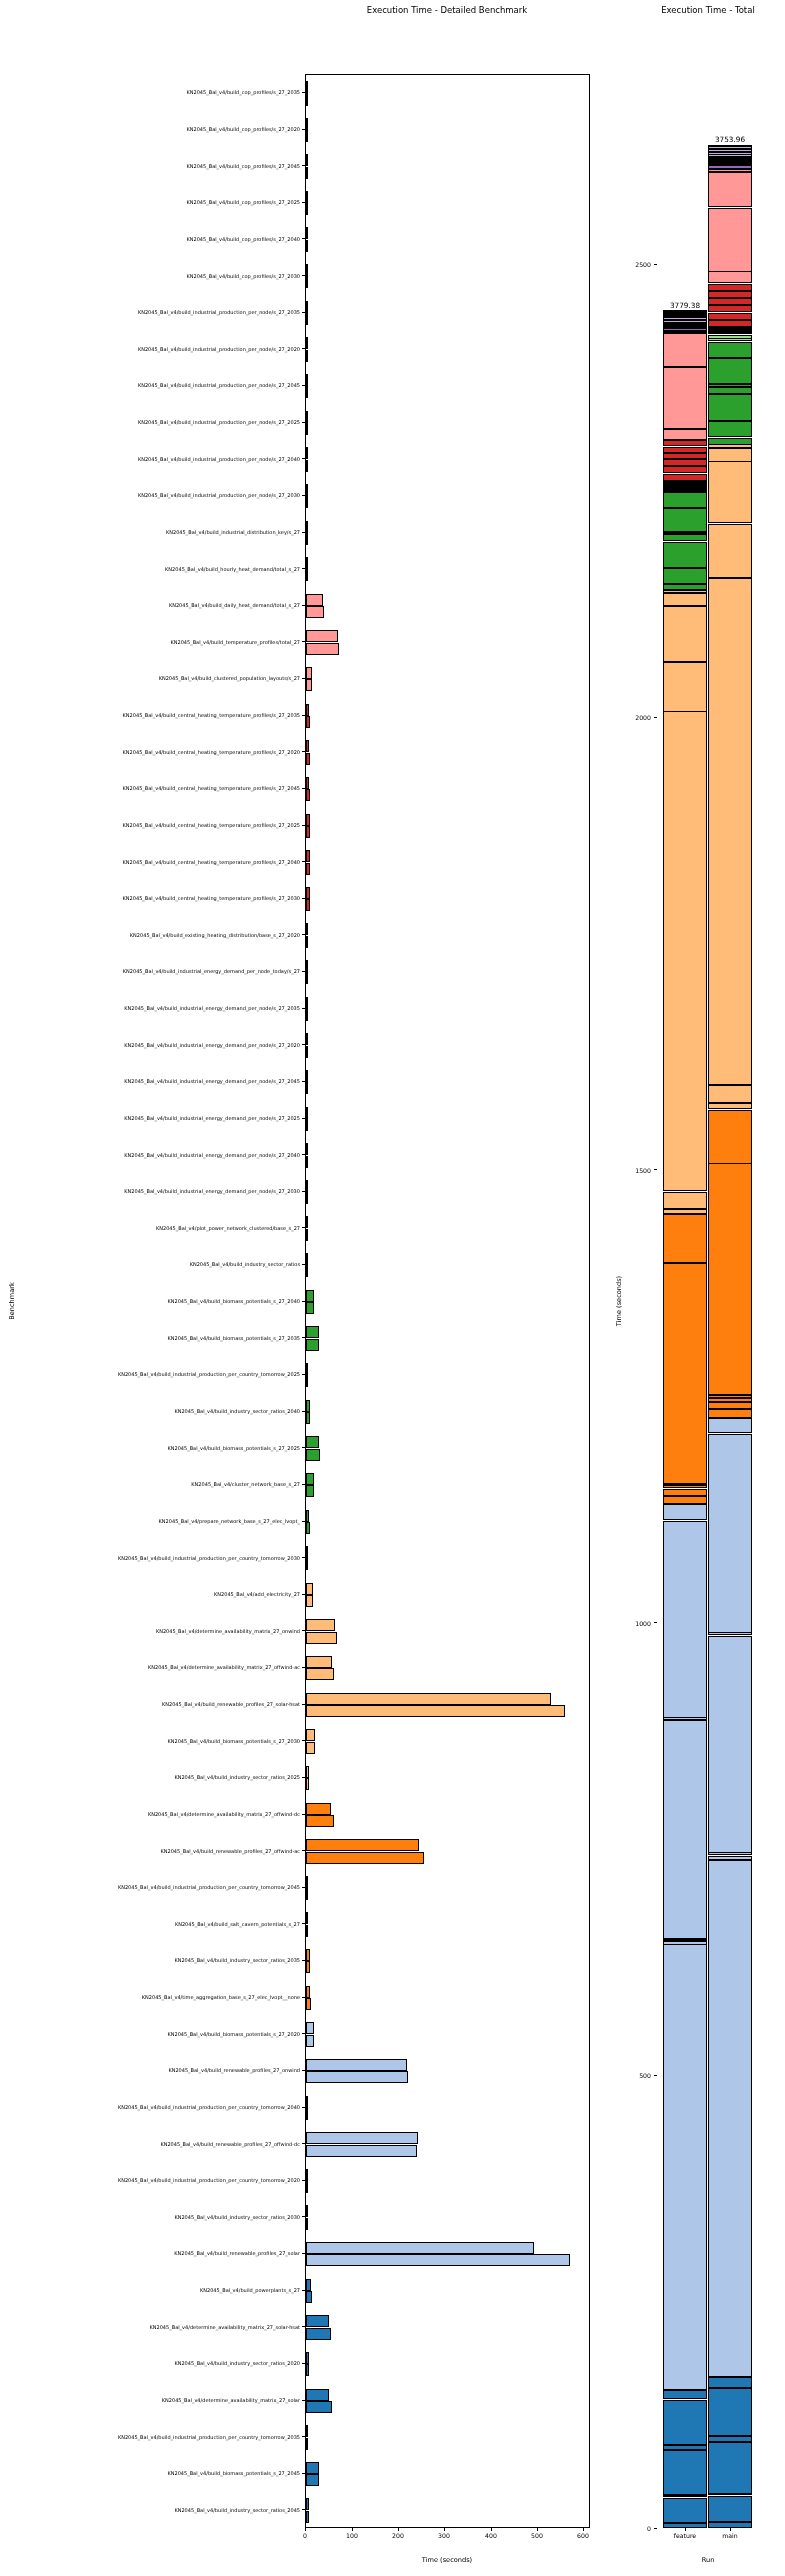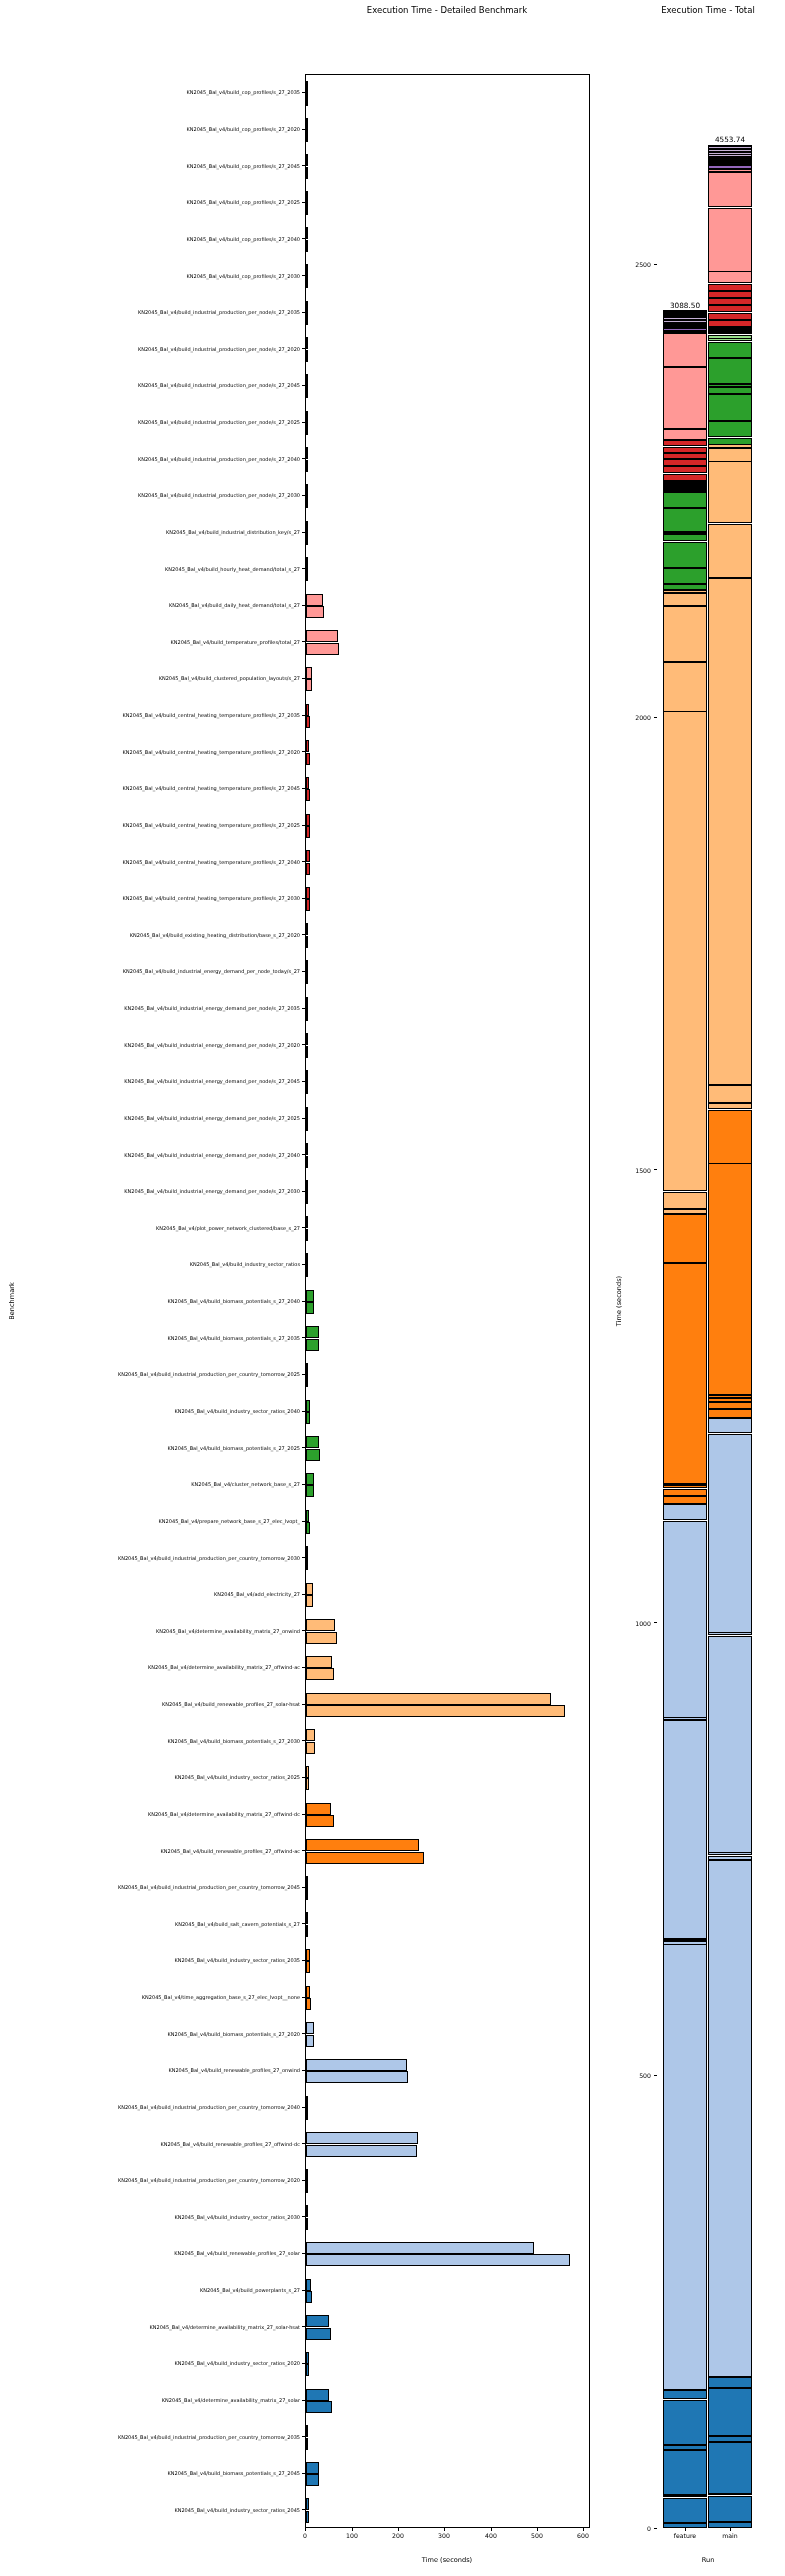--- a/index.html
+++ b/index.html
@@ -459,24 +459,24 @@
         <div class="seg" style="bottom: 2369px; height: 1.8px; background: rgb(197, 176, 213);"></div>
         <div class="seg" style="bottom: 2371px; height: 2.7px; background: rgb(197, 176, 213);"></div>
         <div class="seg" style="bottom: 2373px; height: 2.7px; background: rgb(197, 176, 213);"></div>
         <div class="seg" style="bottom: 2376px; height: 2.7px; background: rgb(197, 176, 213);"></div>
         <div class="seg" style="bottom: 2379px; height: 2.7px; background: rgb(197, 176, 213);"></div>
         <div class="seg" style="bottom: 2381px; height: 1.8px; background: rgb(197, 176, 213);"></div>
       </div>
     </div>
 
   <div id="right-annotations">
-      <div class="total-note" style="left: 685px; top: 301px;">3088.50</div>
+      <div class="total-note" style="left: 685px; top: 301px;">3779.38</div>
       <div class="xtick-dash" style="left: 685px; top: 2528px;"></div>
       <div class="xtick-label" style="left: 685px; top: 2532px;">feature</div>
-      <div class="total-note" style="left: 730px; top: 135px;">4553.74</div>
+      <div class="total-note" style="left: 730px; top: 135px;">3753.96</div>
       <div class="xtick-dash" style="left: 730px; top: 2528px;"></div>
       <div class="xtick-label" style="left: 730px; top: 2532px;">main</div>
       <div class="ytick-dash" style="left: 654px; top: 2528px;"></div>
       <div class="ytick-label" style="left: 651px; top: 2528px;">0</div>
       <div class="ytick-dash" style="left: 654px; top: 2075px;"></div>
       <div class="ytick-label" style="left: 651px; top: 2075px;">500</div>
       <div class="ytick-dash" style="left: 654px; top: 1622px;"></div>
       <div class="ytick-label" style="left: 651px; top: 1623px;">1000</div>
       <div class="ytick-dash" style="left: 654px; top: 1169px;"></div>
       <div class="ytick-label" style="left: 651px; top: 1170px;">1500</div>

